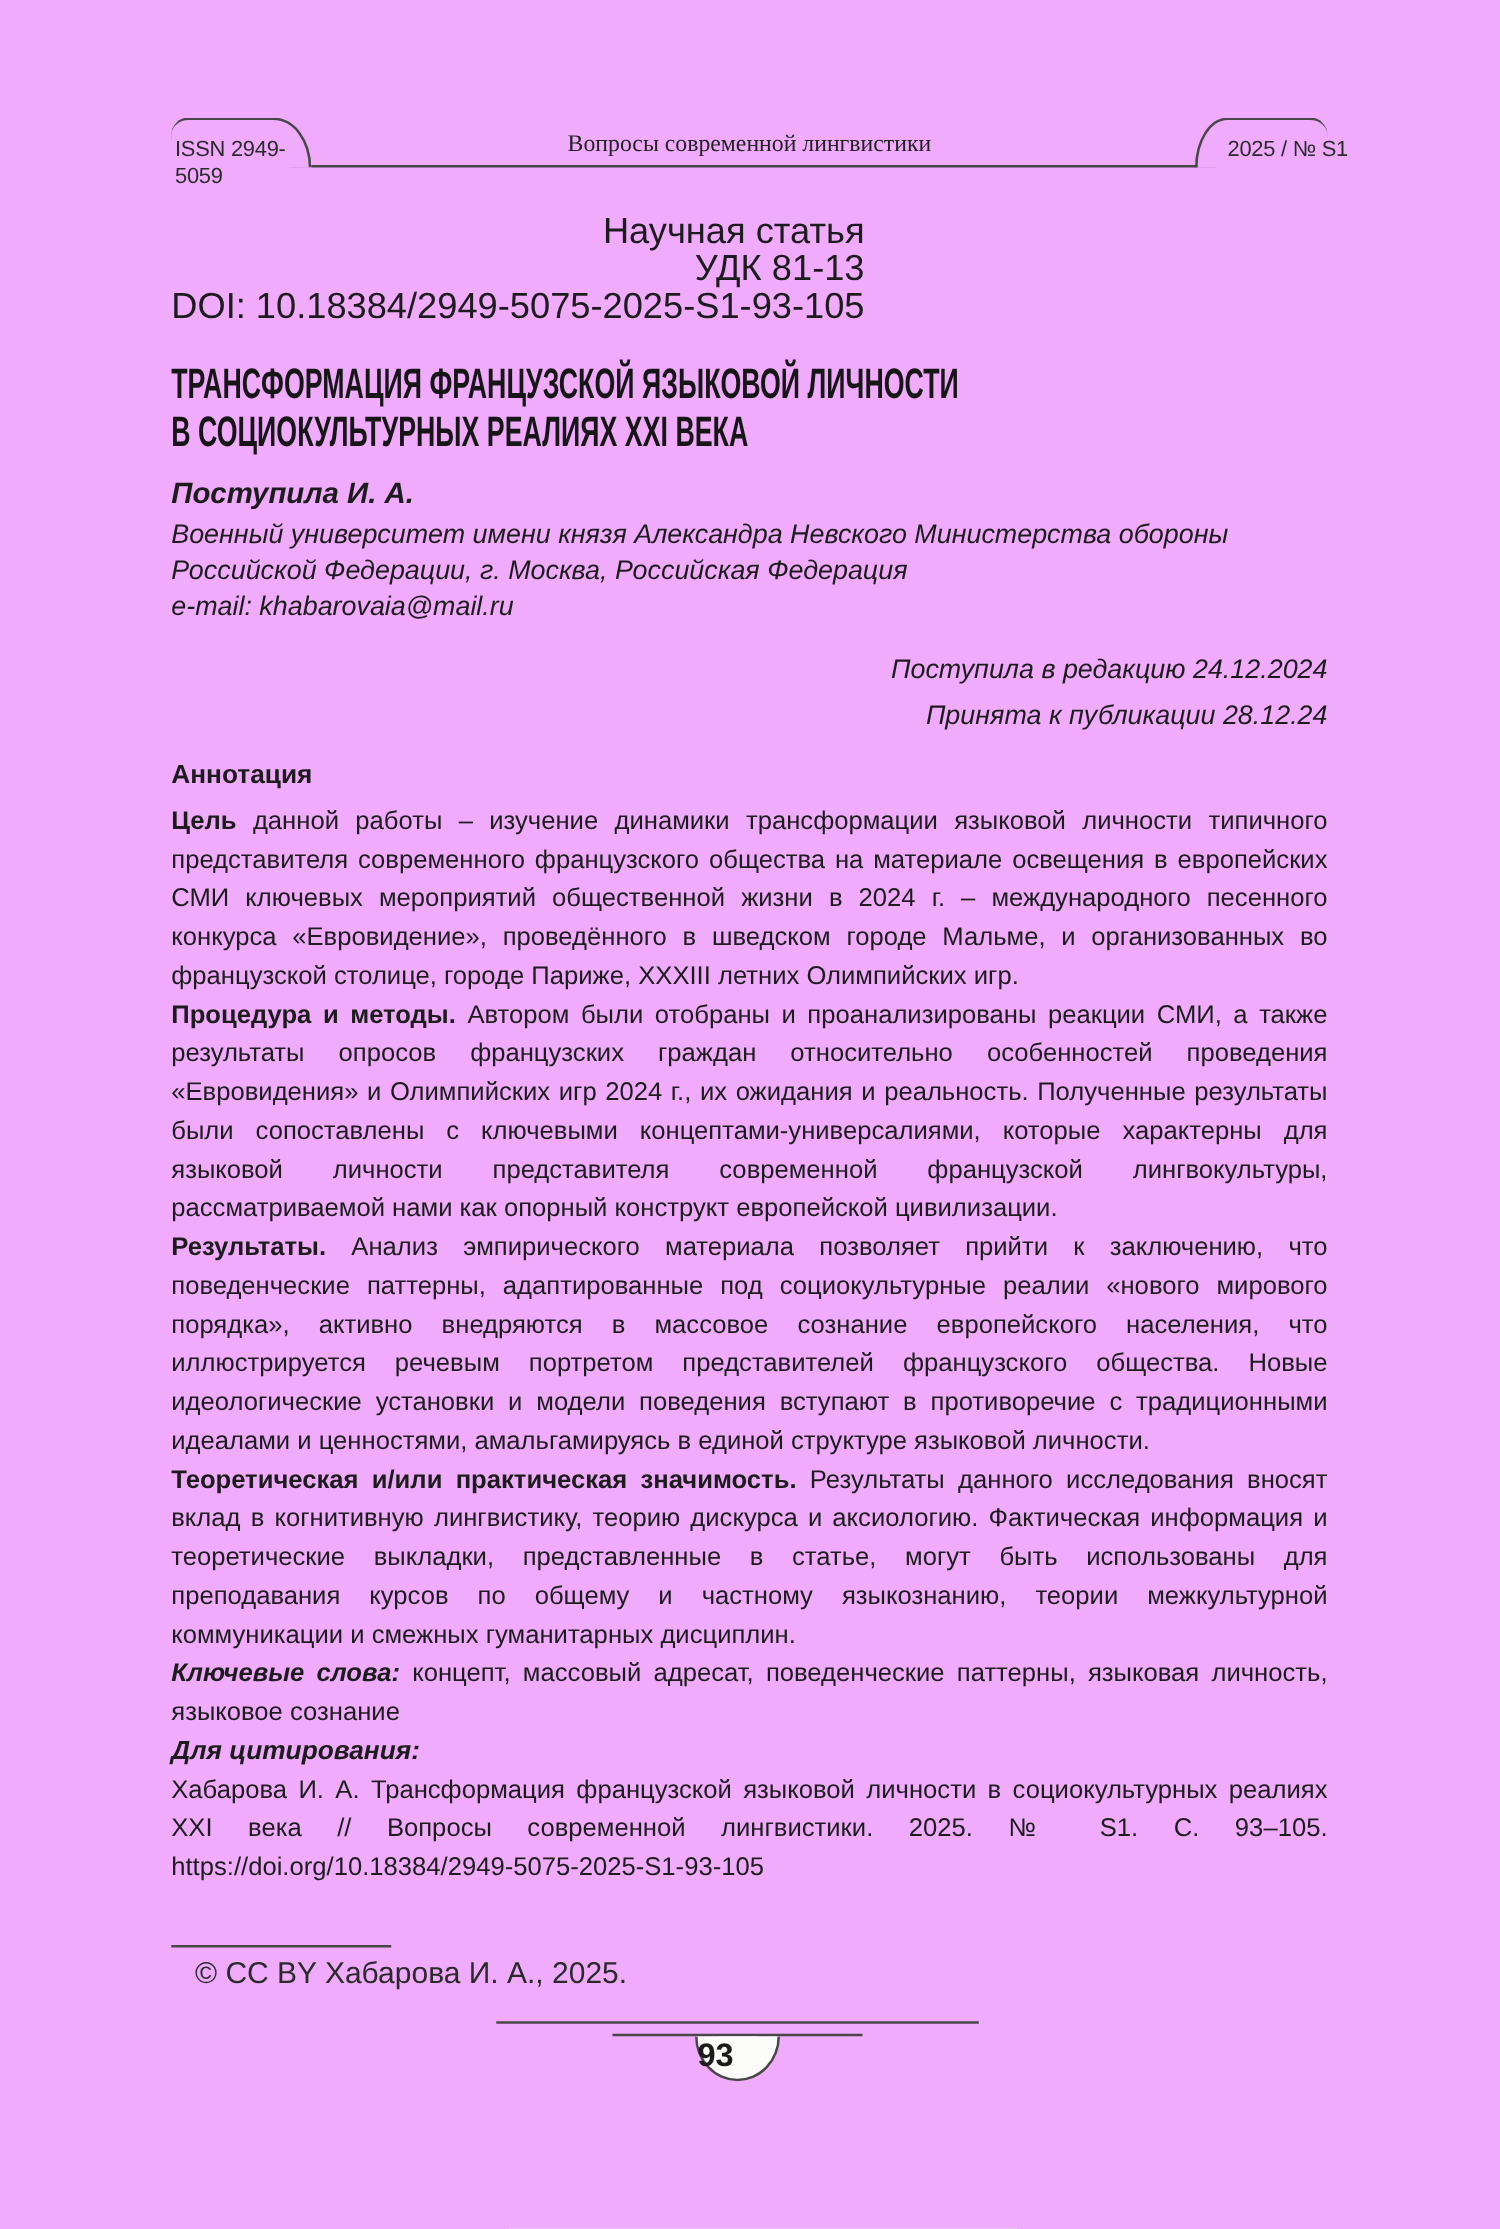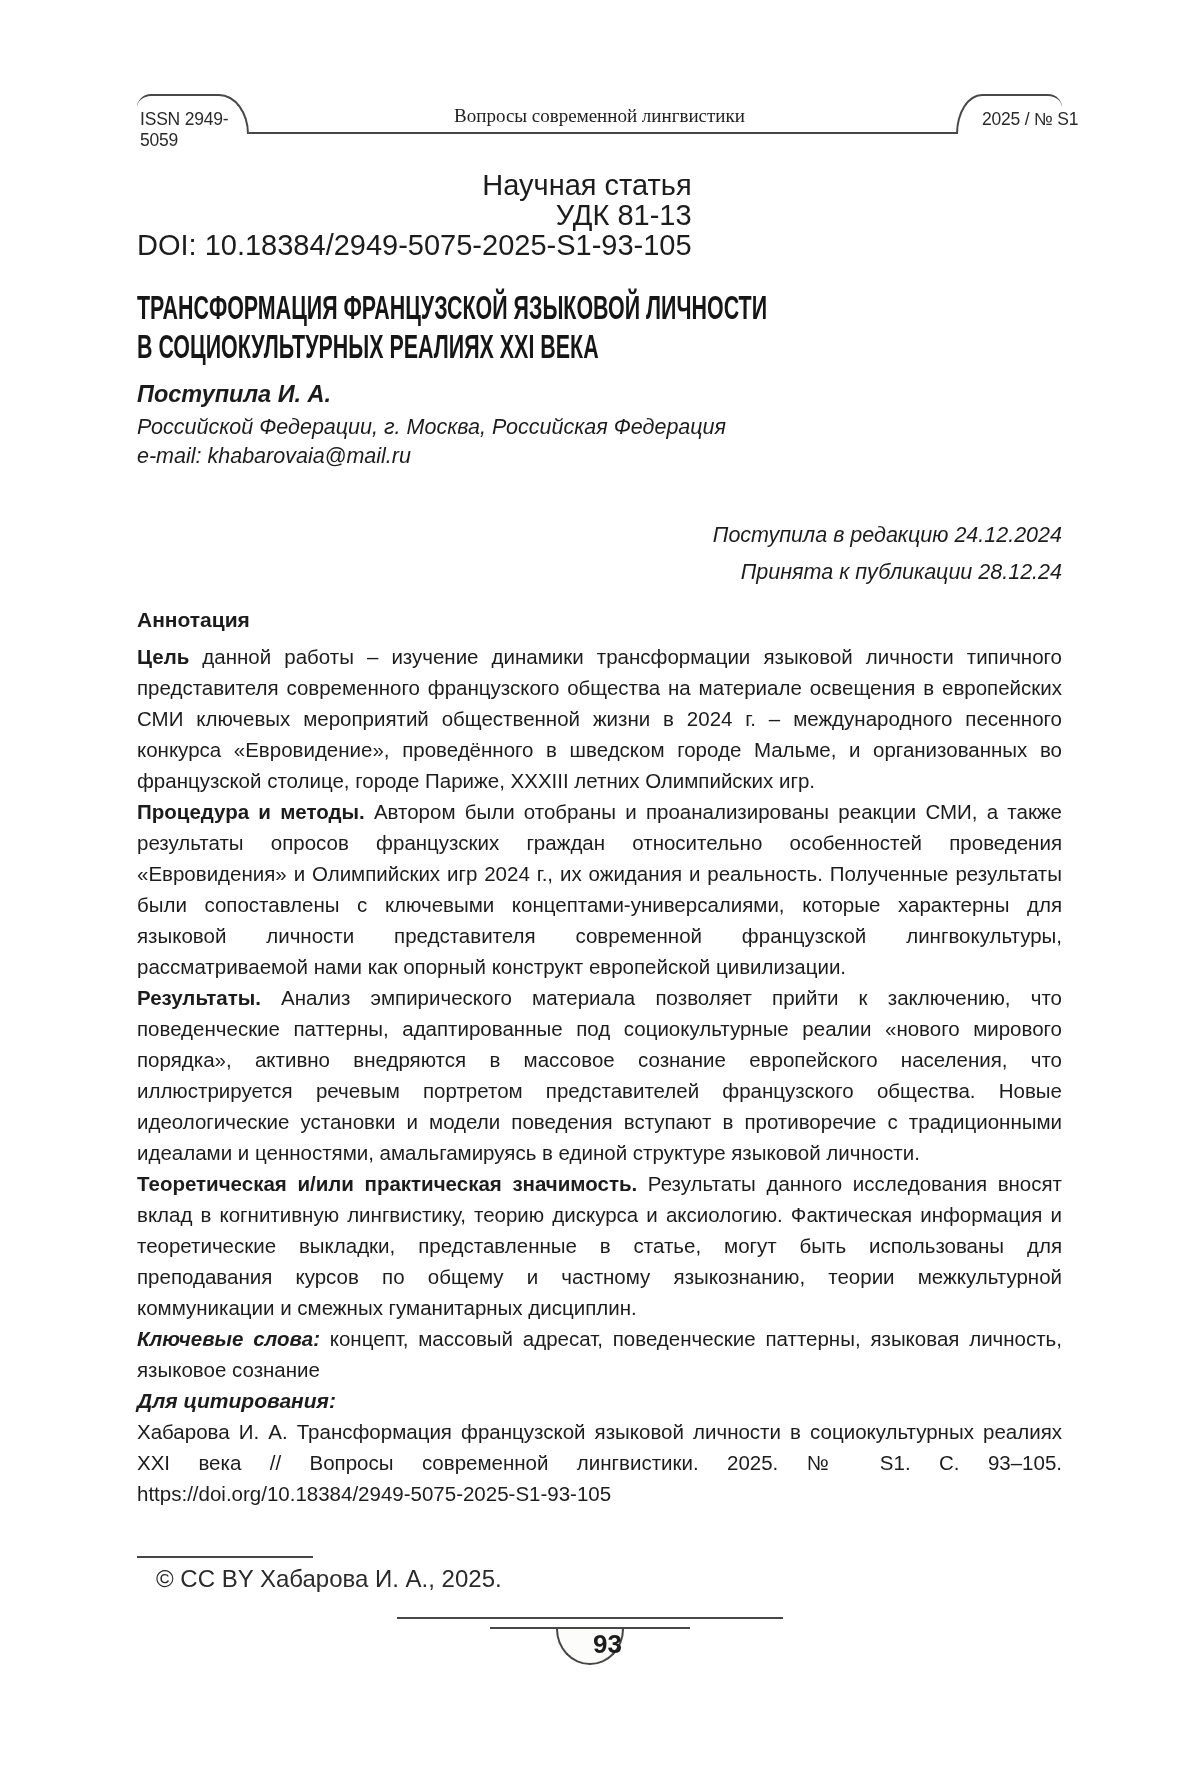--- a/index.html
+++ b/index.html
@@ -2,21 +2,21 @@
 <html lang="ru"><head>
 <meta charset="utf-8">
 <style>
   * { box-sizing: border-box; margin: 0; padding: 0; }
   html, body { background: #e9e9e7; }
   .page {
     position: relative;
     width: 1200px;
     height: 1783px;
     margin: 0 auto;
-    background: #ffffff;
+    background: #f0abfc;
     color: #1c1c1c;
     font-family: "Liberation Sans", "DejaVu Sans", sans-serif;
     overflow: hidden;
     padding-left: 44px;
   }
   .abs { position: absolute; }
   .rule { background: #474747; height: 2px; }
 
   
   .header { position: absolute; left: 137px; top: 94px; width: 925px; height: 40px; }
@@ -70,21 +70,21 @@
 
   
   .pf-line-long { left: 397px; top: 1617px; width: 386px; }
   .pf-line-short { left: 490px; top: 1627px; width: 200px; }
   .pf-arc {
     left: 556px; top: 1629px; width: 68px; height: 36px;
     border: 2px solid #474747; border-top: none;
     border-bottom-left-radius: 34px 36px; border-bottom-right-radius: 34px 36px;
     background: #fcfcfb;
   }
-  .pf-num { text-align: right; font-size: 26px; font-weight: 700; line-height: 30px; color: #1c1c1c; }
+  .pf-num { text-align: left; font-size: 26px; font-weight: 700; line-height: 30px; color: #1c1c1c; }
 </style>
 </head>
 <body>
 
 <div class="page">
 
   <div class="header">
     <div class="tab tab-left">
       <span>ISSN 2949-5059</span>
     </div>
@@ -101,20 +101,21 @@
     <div>DOI: 10.18384/2949-5075-2025-S1-93-105</div>
   </div>
 
   <div class="abs title">
     <div class="title-line">ТРАНСФОРМАЦИЯ ФРАНЦУЗСКОЙ ЯЗЫКОВОЙ ЛИЧНОСТИ</div>
     <div class="title-line">В СОЦИОКУЛЬТУРНЫХ РЕАЛИЯХ XXI ВЕКА</div>
   </div>
 
   <div class="abs author">
     <div class="author-name">Поступила И. А.</div>
+    <div>Военный университет имени князя Александра Невского Министерства обороны</div>
     <div>Российской Федерации, г. Москва, Российская Федерация</div>
     <div>e-mail: khabarovaia@mail.ru</div>
   </div>
 
   <div class="abs dates">
     <div>Поступила в редакцию 24.12.2024</div>
     <div>Принята к публикации 28.12.24</div>
   </div>
 
   <div class="abs main">

